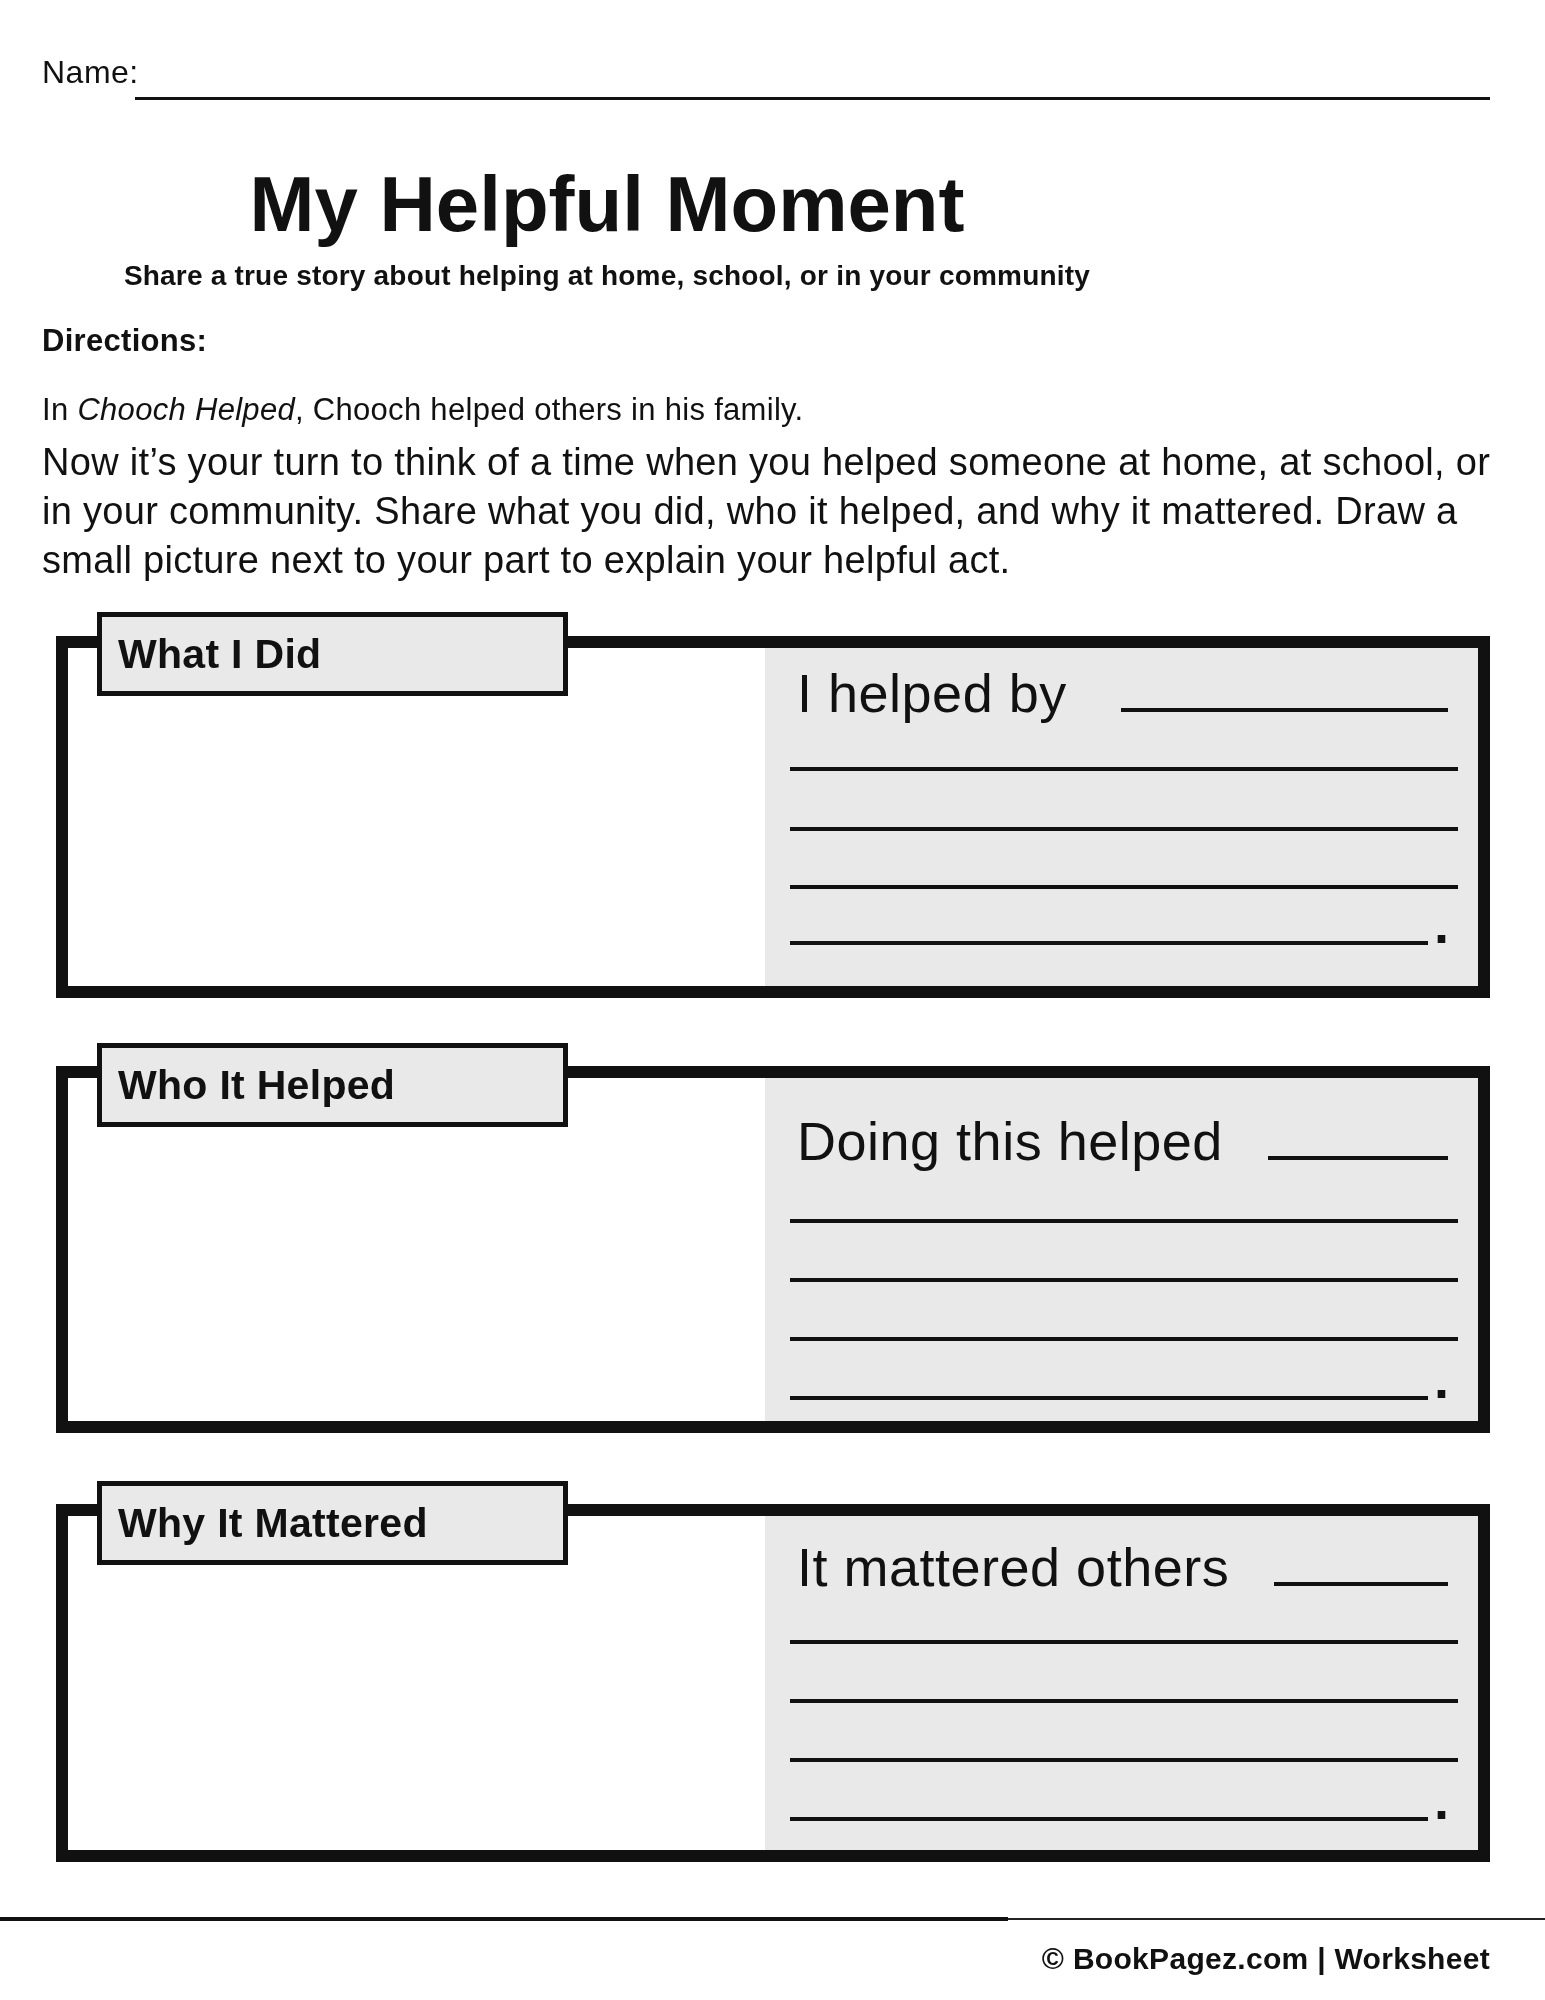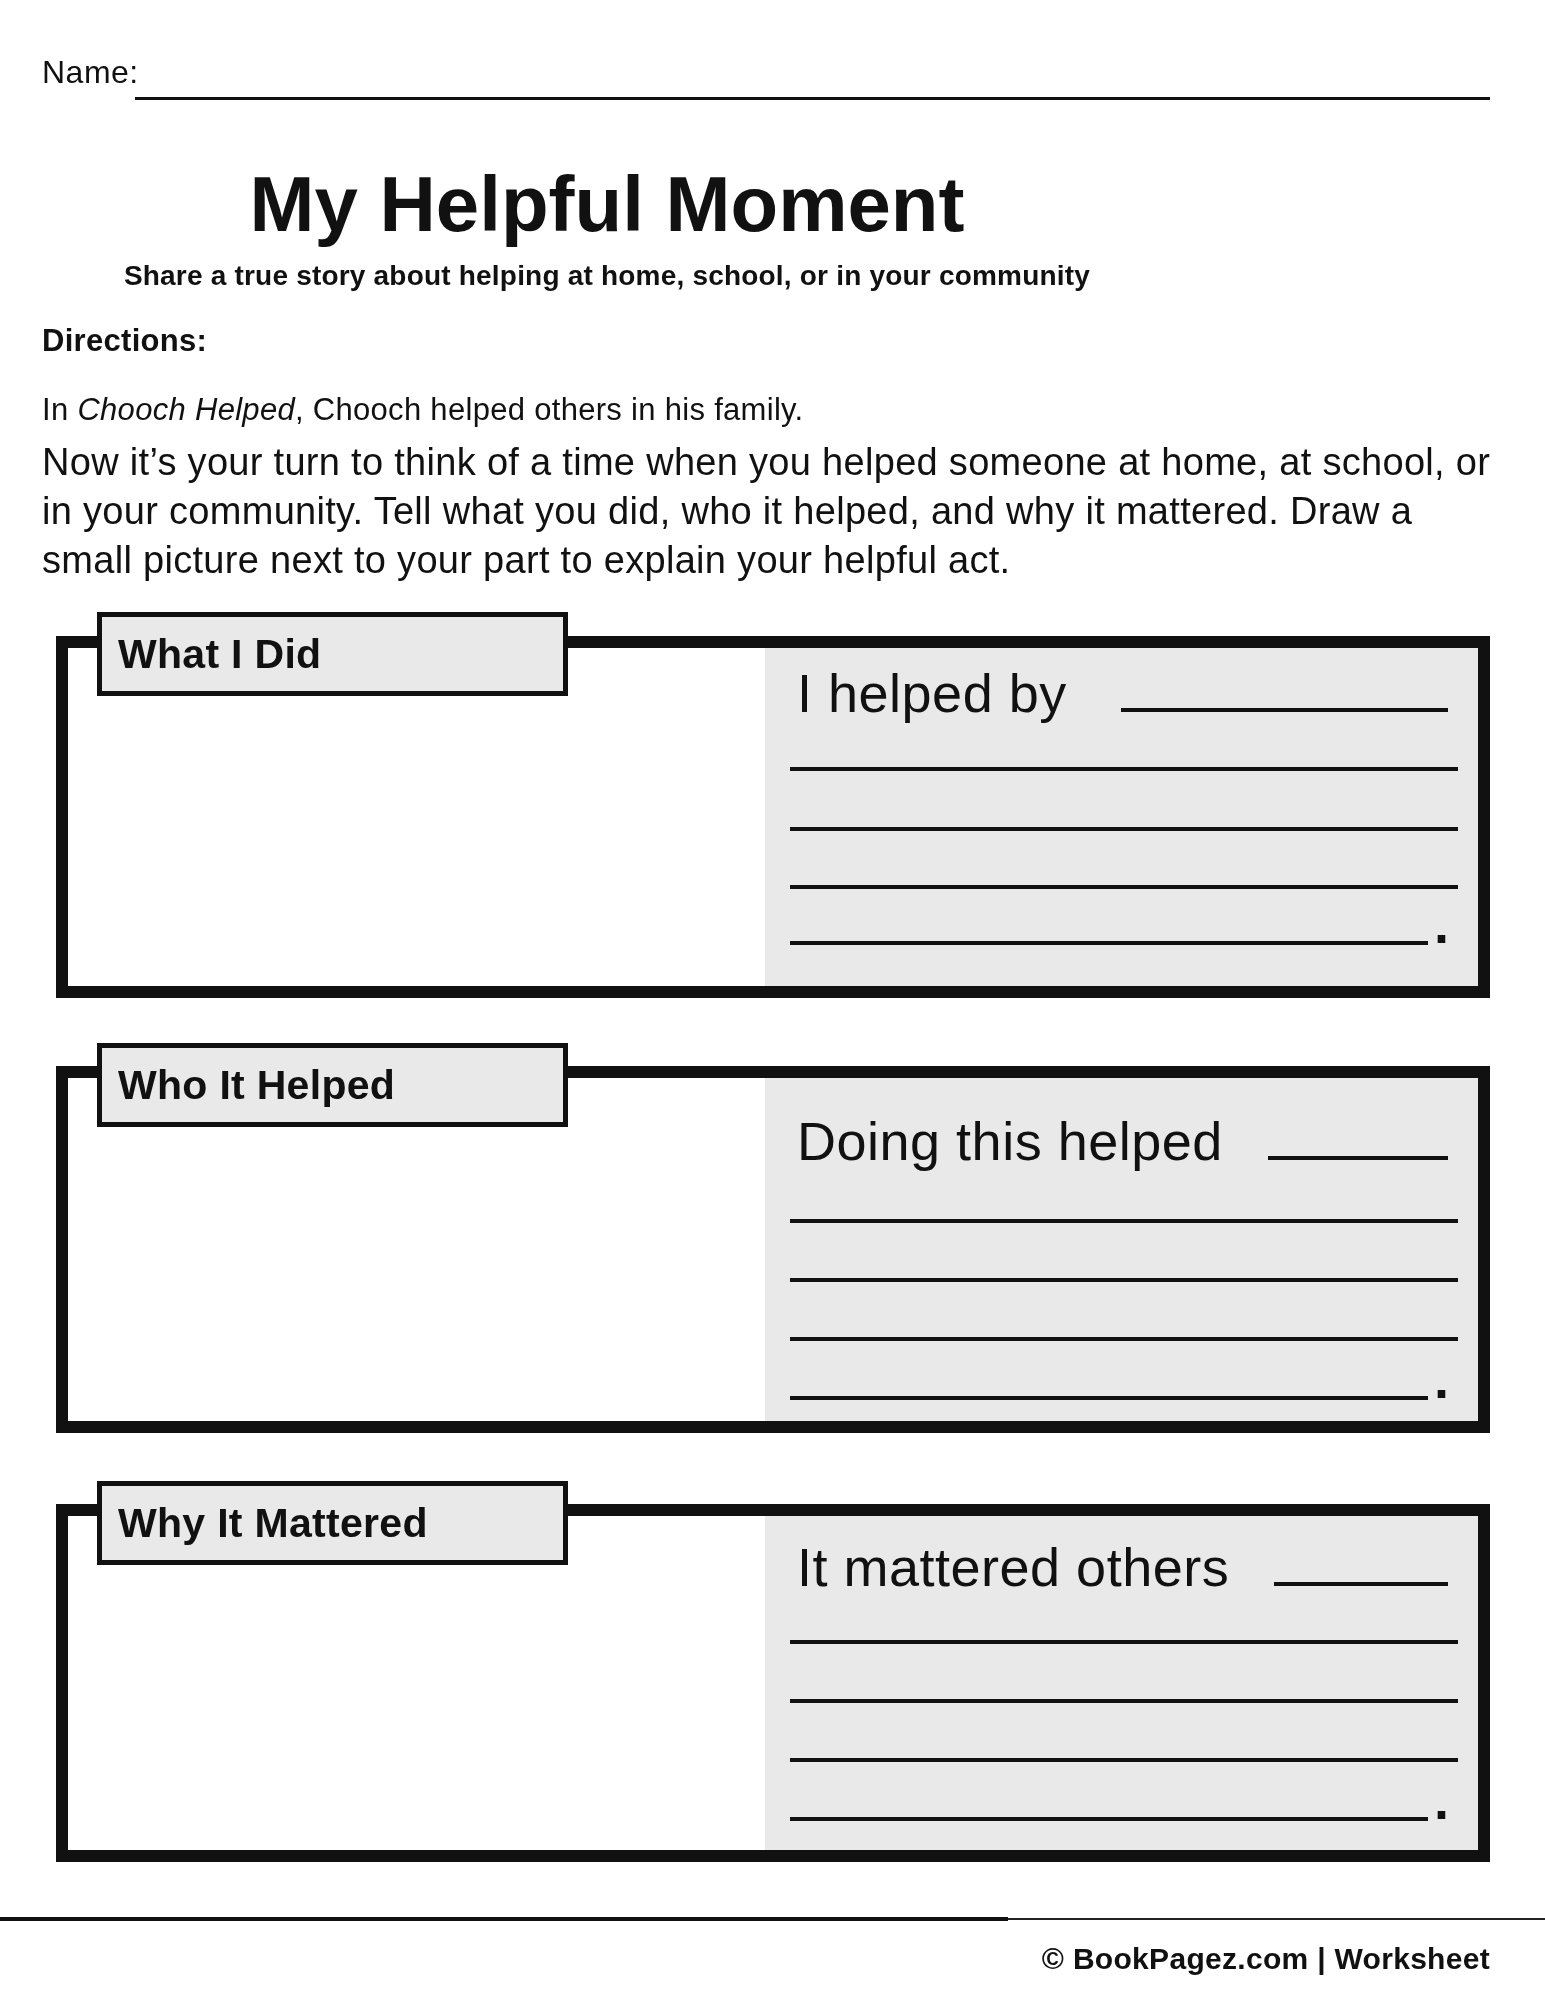--- a/index.html
+++ b/index.html
@@ -81,21 +81,21 @@
     <div class="title">My Helpful Moment</div>
     <div class="subtitle">Share a true story about helping at home, school, or in your community</div>
   </div>
 
   <div class="abs directions-label">Directions:</div>
 
   <div class="abs intro-line"><span>In </span><span class="book">Chooch Helped</span><span>, Chooch helped others in his family.</span></div>
 
   <div class="abs para">
     <div>Now it’s your turn to think of a time when you helped someone at home, at school, or</div>
-    <div>in your community. Tell what you did, who it helped, and why it mattered. Draw a</div>
+    <div>in your community. Share what you did, who it helped, and why it mattered. Draw a</div>
     <div>small picture next to your part to explain your helpful act.</div>
   </div>
 
   <div class="wbox b0">
     <div class="drawing"></div>
     <div class="panel">
       <div class="prompt"><span>I helped by</span><div class="fill"></div></div>
       <div class="rule r1"></div>
       <div class="rule r2"></div>
       <div class="rule r3"></div>

